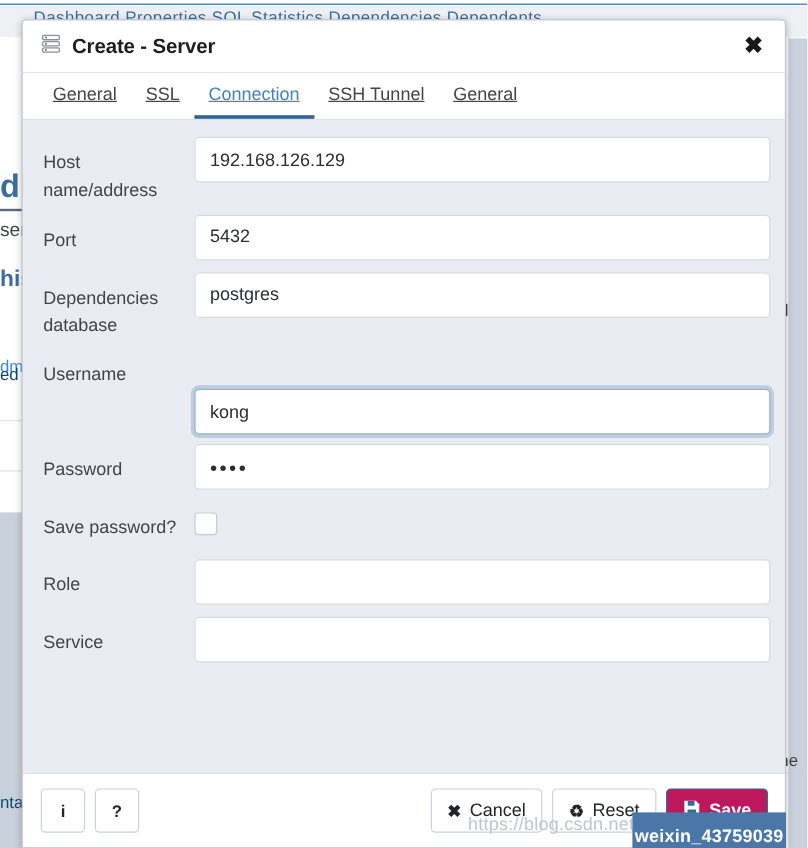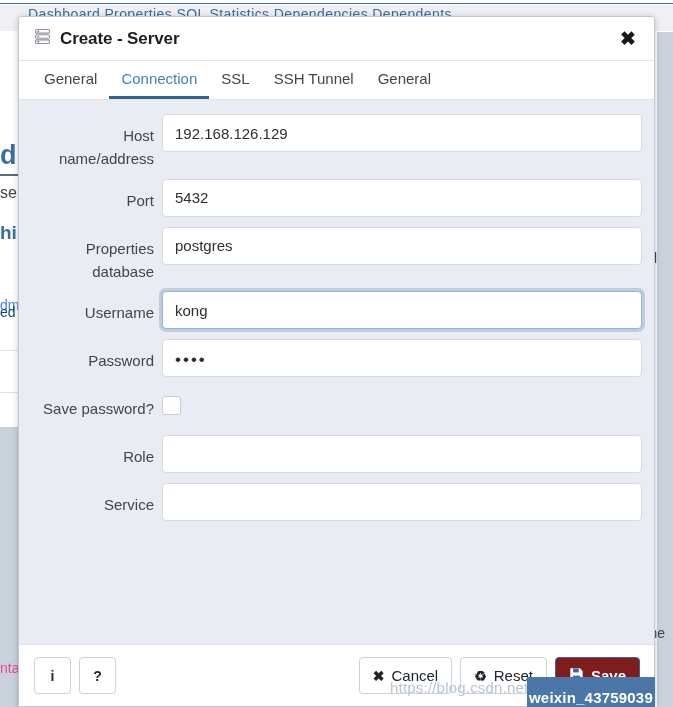--- a/index.html
+++ b/index.html
@@ -52,21 +52,21 @@
   .bg-left-l2 { position: absolute; left: 0px; top: 190px; font-size: 19px; color: #3b6e9f; white-space: nowrap; font-weight: bold;}
   .bg-left-l3 { position: absolute; left: 0px; top: 245px; font-size: 14px; color: #3b82f6; white-space: nowrap; margin-top: 20px;}
   .bg-left-l4 { position: absolute; left: 0px; top: 272px; font-size: 14px; color: #0c4a6e; white-space: nowrap;}
   .bg-left-rule1 { position: absolute; left: 0; top: 318px; width: 26px; height: 1px; background: #dfe3e8; }
   .bg-left-rule2 { position: absolute; left: 0; top: 360px; width: 26px; height: 1px; background: #dfe3e8; }
   .bg-left-panel {
     position: absolute; left: 0; top: 395px; width: 26px; bottom: 0;
     background: #c9d1dc;
   }
   .bg-left-bottom-text {
-    position: absolute; left: 0px; top: 628px; font-size: 14px; color: #ec4899; white-space: nowrap;
+    position: absolute; left: 0px; top: 628px; font-size: 14px; color: #0c4a6e; white-space: nowrap;
   }
   .bg-right-col {
     position: absolute; right: 0; top: 32px; width: 35px; bottom: 0;
     background: #ffffff; border-left: 1px solid #d7dbe0;
   }
   .bg-right-shade {
     position: absolute; right: 0; top: 32px; width: 16px; bottom: 0;
     background: #c9d1dc;
   }
   .bg-right-t1 {
@@ -121,20 +121,21 @@
     padding-left: 13px;
     border-bottom: 1px solid #dfe3e8;
   }
   .tab {
     display: flex; align-items: center;
     padding: 0 12px;
     font-size: 15px; color: #41464b;
     cursor: pointer;
     border-bottom: 3px solid transparent;
     white-space: nowrap;
+    text-decoration: underline;
   }
   .tab.active { color: #4682b4; border-bottom-color: #31638f; }
 
   .modal-body {
     flex: 1 1 auto;
     background: #e9ecf2;
     padding: 14px 8px 0 0;
     overflow: hidden;
     position: relative;
   }
@@ -142,37 +143,37 @@
     display: flex;
     align-items: flex-start;
     margin-bottom: 8px;
     min-height: 40px;
   }
   .form-label {
     width: 143px; flex: none;
     padding: 10px 8px 0 17px;
     font-size: 15px; color: #41464b;
     line-height: 1.55;
-    text-align: right;
   }
   .form-control {
     flex: 1 1 auto;
     margin-right: 4px;
     height: 38px;
     background: #ffffff;
     border: 1px solid #d6dbe1;
     border-radius: 4px;
     padding: 0 12px;
     font-size: 15px; color: #2b2f33;
     font-family: "Liberation Sans", sans-serif;
     display: flex; align-items: center;
   }
   .form-control.focused {
     border-color: #8fb4d4;
     box-shadow: 0 0 0 3px rgba(140,166,190,0.45);
+    margin-top: 33px;
   }
   .pw-dots {
     font-size: 17px; letter-spacing: 2px; color: #2b2f33; line-height: 1;
     padding-top: 2px;
   }
   .checkbox {
     width: 19px; height: 19px;
     background: #ffffff;
     border: 1px solid #c5ccd4;
     border-radius: 3px;
@@ -198,21 +199,21 @@
     height: 37px;
     padding: 0 13px;
     font-size: 15px; color: #212529;
     font-family: "Liberation Sans", sans-serif;
     cursor: pointer;
     display: flex; align-items: center; gap: 7px;
     white-space: nowrap;
   }
   .btn.square { width: 37px; padding: 0; justify-content: center; font-weight: bold; }
   .btn.primary {
-    background: #7f1d1d; border-color: #336b96; color: #ffffff;
+    background: #be185d; border-color: #336b96; color: #ffffff;
     font-weight: bold;
     text-decoration: underline;
   }
   .spacer { flex: 1 1 auto; }
   .glyph { font-size: 14px; line-height: 1; display: inline-block; }
   .glyph-bold { font-weight: bold; }
 
   
   #watermark {
     position: absolute;
@@ -279,40 +280,40 @@
           <circle cx="4.3" cy="13.7" r="0.85" fill="#6f757c"></circle>
         </svg>
       </span>
       <span>Create - Server</span>
     </div>
     <button class="close-btn">✖</button>
   </div>
 
   <div class="tabbar">
     <div class="tab">General</div>
+    <div class="tab">SSL</div>
     <div class="tab active">Connection</div>
-    <div class="tab">SSL</div>
     <div class="tab">SSH Tunnel</div>
     <div class="tab">General</div>
   </div>
 
   <div class="modal-body">
 
     <div class="form-row">
       <div class="form-label">Host name/address</div>
       <div class="form-control">192.168.126.129</div>
     </div>
 
     <div class="form-row">
       <div class="form-label">Port</div>
       <div class="form-control">5432</div>
     </div>
 
     <div class="form-row">
-      <div class="form-label">Properties database</div>
+      <div class="form-label">Dependencies database</div>
       <div class="form-control">postgres</div>
     </div>
 
     <div class="form-row">
       <div class="form-label">Username</div>
       <div class="form-control focused">kong</div>
     </div>
 
     <div class="form-row">
       <div class="form-label">Password</div>

